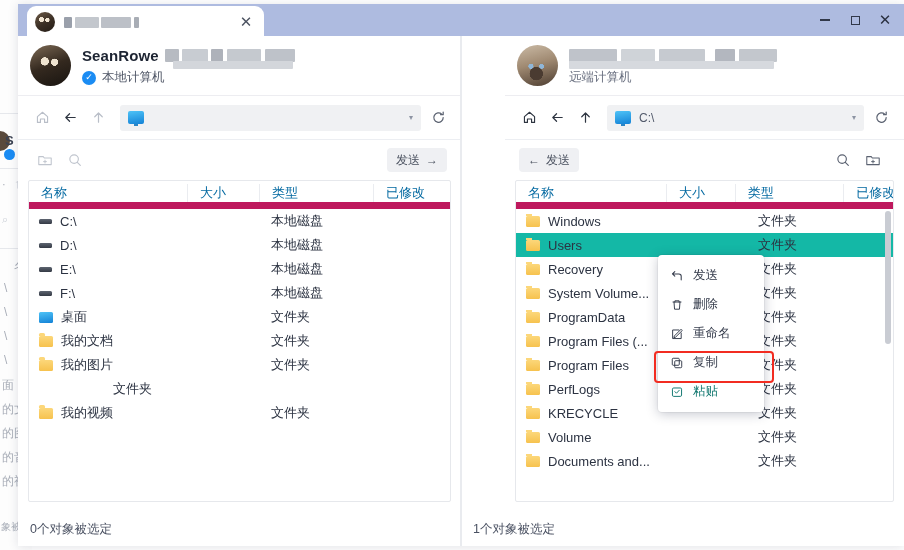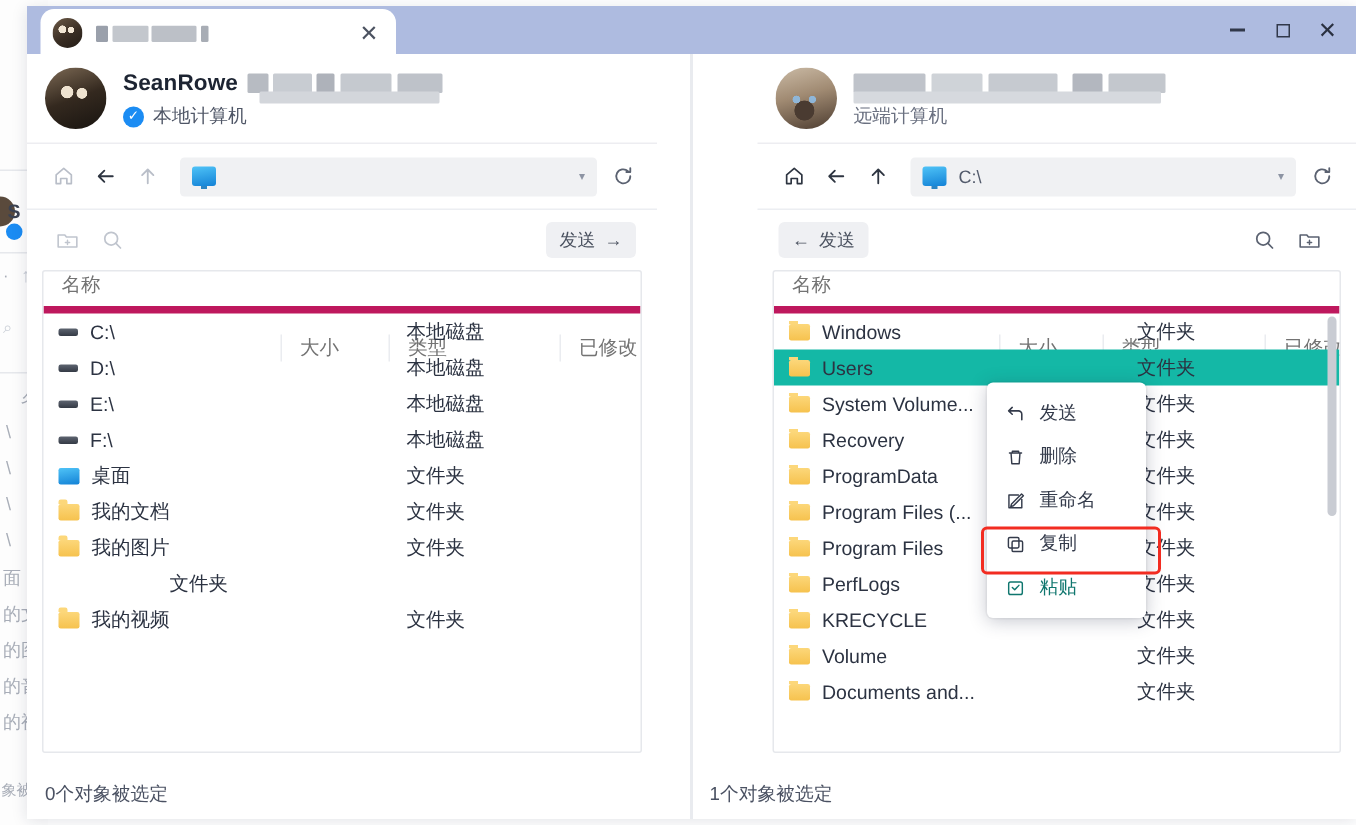--- a/index.html
+++ b/index.html
@@ -83,21 +83,21 @@
     width: 30px; height: 32px; display: flex; align-items: center; justify-content: center;
     color: #31384a; font-size: 13px; cursor: pointer;
   }
   .wc.close { color: #2a3040; font-size: 15px; }
   .wc .sq { width: 9px; height: 9px; border: 1.4px solid #31384a; }
   .wc .mn { width: 10px; height: 1.6px; background: #31384a; }
 
   
   .body {
     position: absolute; left: 0; top: 32px; width: 886px; height: 402px;
-    background: #ffffff; display: flex; gap: 23px;
+    background: #ffffff; display: flex;
   }
   .pane { position: relative; height: 510px; }
   .pane-left  { width: 443px; }
   .pane-right { width: 443px; padding-left: 44px; }
   .vdivider {
     position: absolute; left: 442px; top: 0; width: 2px; height: 510px;
     background: #e9ebef;
   }
 
   
@@ -175,22 +175,22 @@
     padding: 0 9px; font-size: 12px; color: #4a515f; cursor: pointer;
   }
   .spacer { flex: 1 1 auto; }
 
   
   .tbl-wrap {
     position: relative; margin: 0 10px; height: 322px;
     border: 1px solid #e6e8ec; border-radius: 2px; overflow: hidden; background: #fff;
   }
   .thead {
-    display: flex; height: 28px; align-items: flex-start;
-    border-bottom: 5px solid #be185d; color: #737373; font-size: 13px;
+    display: flex; height: 28px; align-items: flex-end;
+    border-bottom: 7px solid #be185d; color: #0369a1; font-size: 13px;
   }
   .th { padding-left: 12px; overflow: hidden; white-space: nowrap; }
   .th + .th { border-left: 1px solid #eaecf0; margin-top: 42px; }
   .c-name { width: 158px; }
   .c-size { width: 72px; }
   .c-type { width: 114px; }
   .c-mod  { flex: 1 1 auto; }
   .rows { position: relative; height: 292px; overflow: hidden; }
   .row {
     display: flex; align-items: center; height: 24px; font-size: 13px; color: #2c3342;
@@ -572,30 +572,30 @@
                   <span class="ic-folder"></span>
                   <span>Users</span>
                 </div>
                 <div class="cell c-size"></div>
                 <div class="cell c-type">文件夹</div>
                 <div class="cell c-mod"></div>
               </div>
               <div class="row">
                 <div class="cell c-name">
                   <span class="ic-folder"></span>
+                  <span>Recovery</span>
+                </div>
+                <div class="cell c-size"></div>
+                <div class="cell c-type">文件夹</div>
+                <div class="cell c-mod"></div>
+              </div>
+              <div class="row">
+                <div class="cell c-name">
+                  <span class="ic-folder"></span>
                   <span>System Volume...</span>
-                </div>
-                <div class="cell c-size"></div>
-                <div class="cell c-type">文件夹</div>
-                <div class="cell c-mod"></div>
-              </div>
-              <div class="row">
-                <div class="cell c-name">
-                  <span class="ic-folder"></span>
-                  <span>Recovery</span>
                 </div>
                 <div class="cell c-size"></div>
                 <div class="cell c-type">文件夹</div>
                 <div class="cell c-mod"></div>
               </div>
               <div class="row">
                 <div class="cell c-name">
                   <span class="ic-folder"></span>
                   <span>ProgramData</span>
                 </div>

